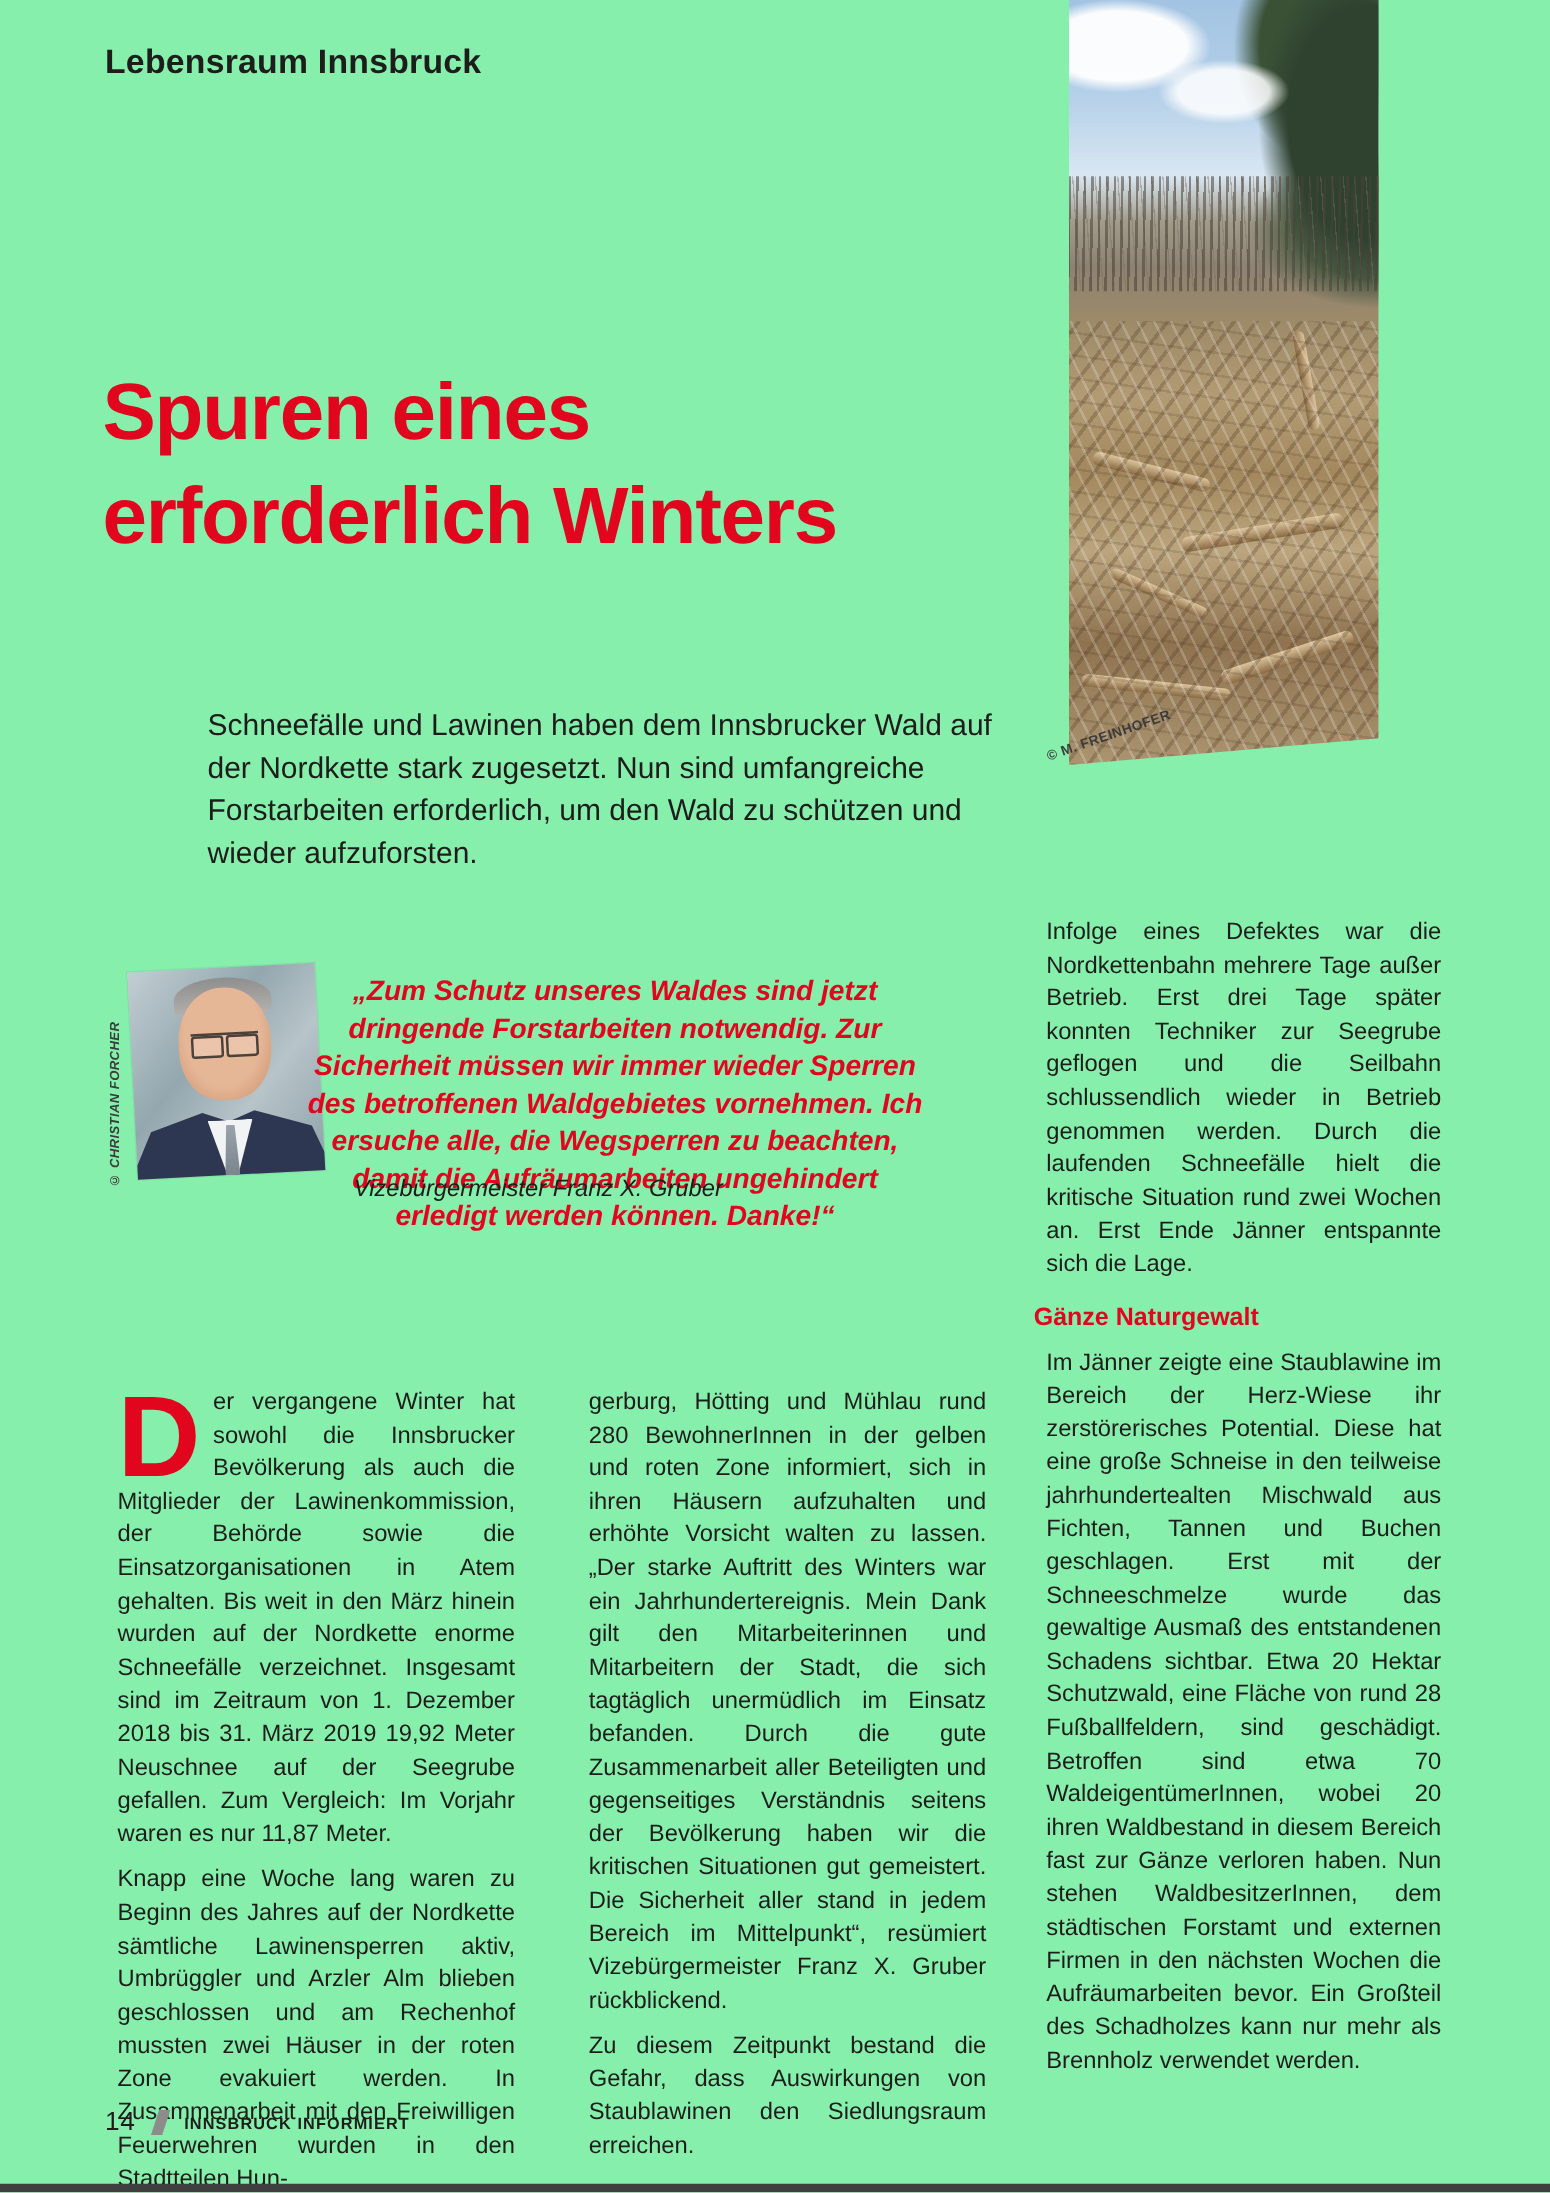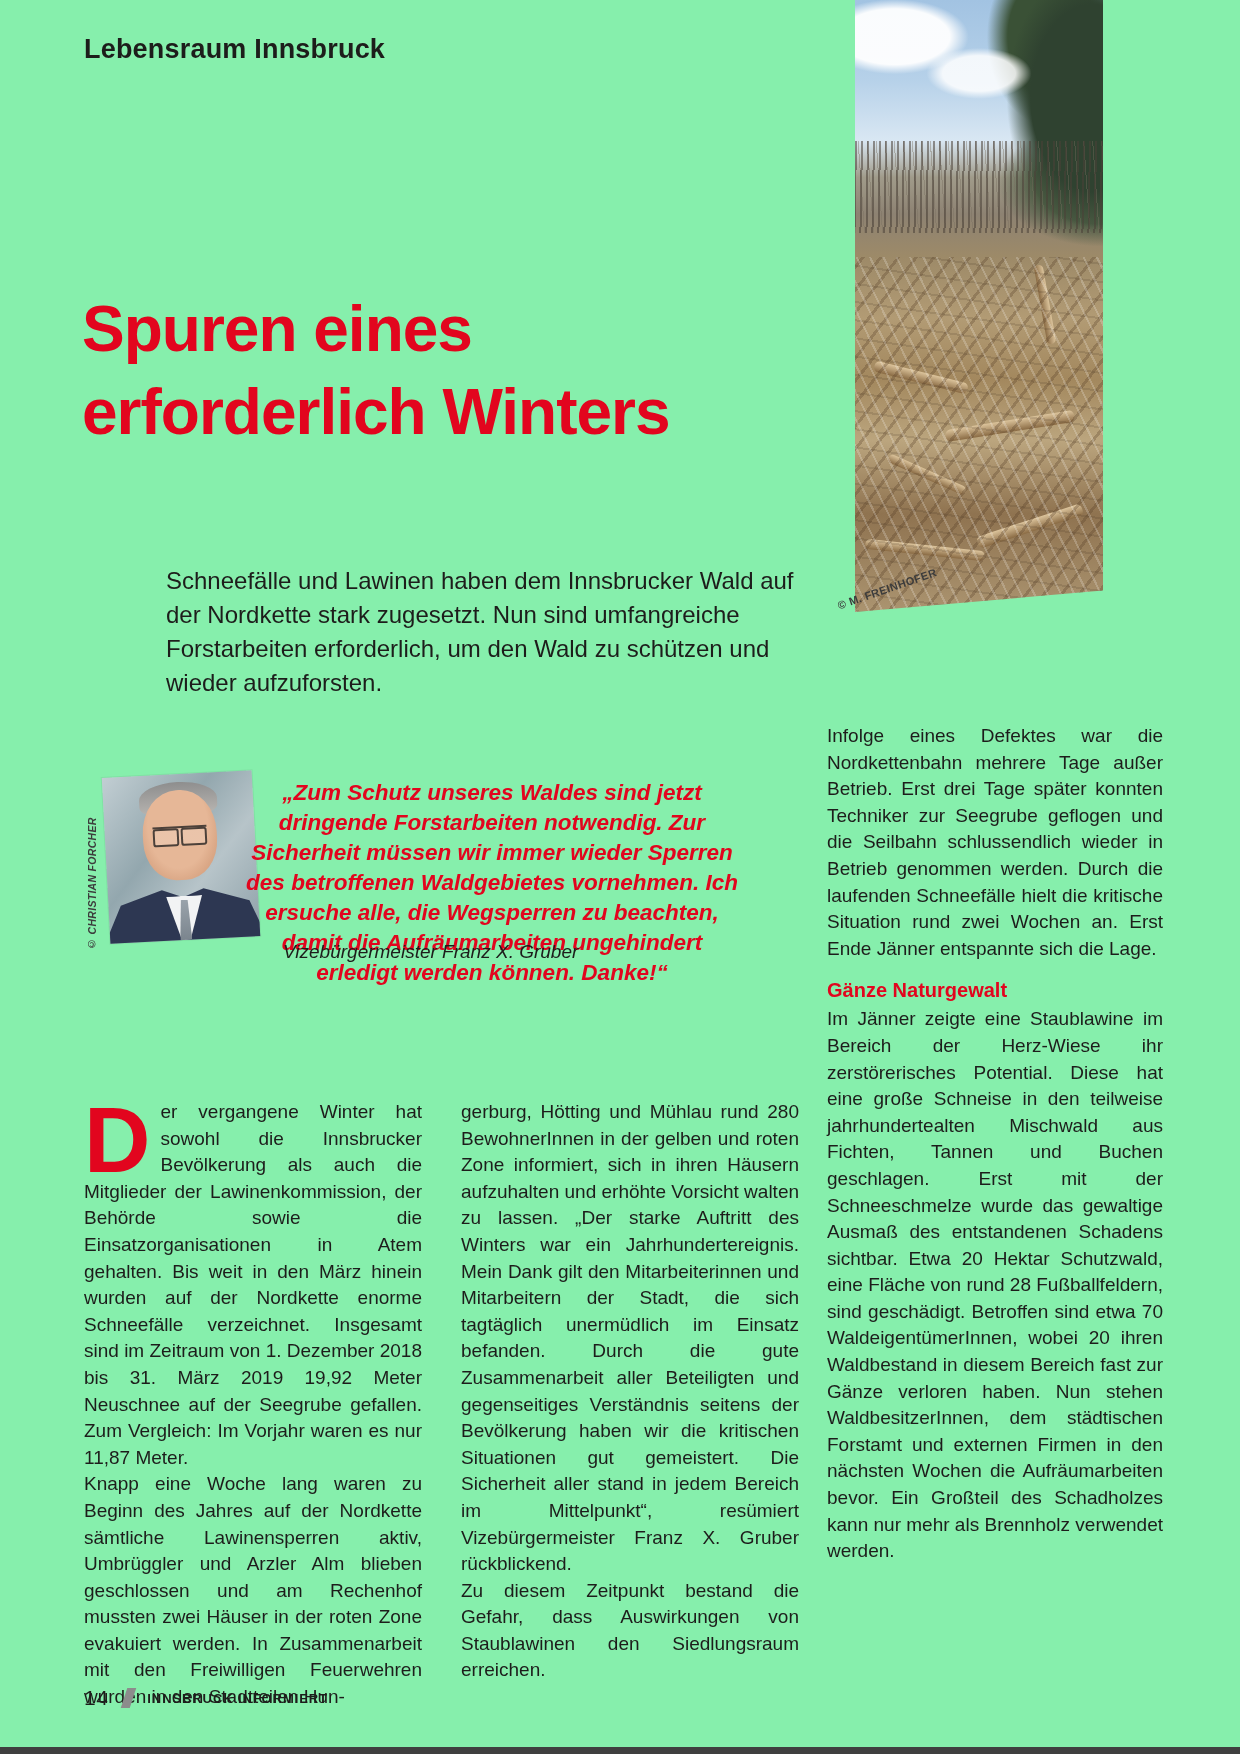--- a/index.html
+++ b/index.html
@@ -117,21 +117,21 @@
     position:absolute; left:246px; top:778px; width:492px;
     text-align:center; font-size:22.5px; line-height:1.33;
     font-weight:700; font-style:italic; color:#e2051e;
   }
   .attribution{
     position:absolute; left:283px; top:941px;
     font-size:19px; font-style:italic; color:#1d1d1b;
   }
   
   .col{position:absolute; width:338px; font-size:19px; line-height:1.4; text-align:justify;}
-  .col p{margin:0;}
+  .col p{margin:10px;}
   .col1{left:84px;  top:1099px;}
   .col2{left:461px; top:1099px;}
   .col3{left:827px; top:723px; width:336px;}
   .dropcap{
     float:left; color:#e2051e; font-weight:700;
     font-size:92px; line-height:.78; padding:6px 10px 0 0;
   }
   .subhead{
     color:#e2051e; font-weight:700; font-size:20px;
     margin:14px 0 2px 0 !important; text-align:left;

